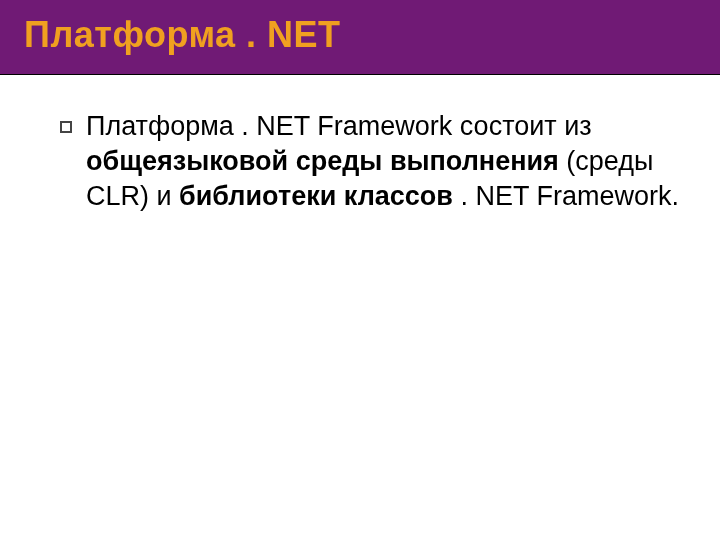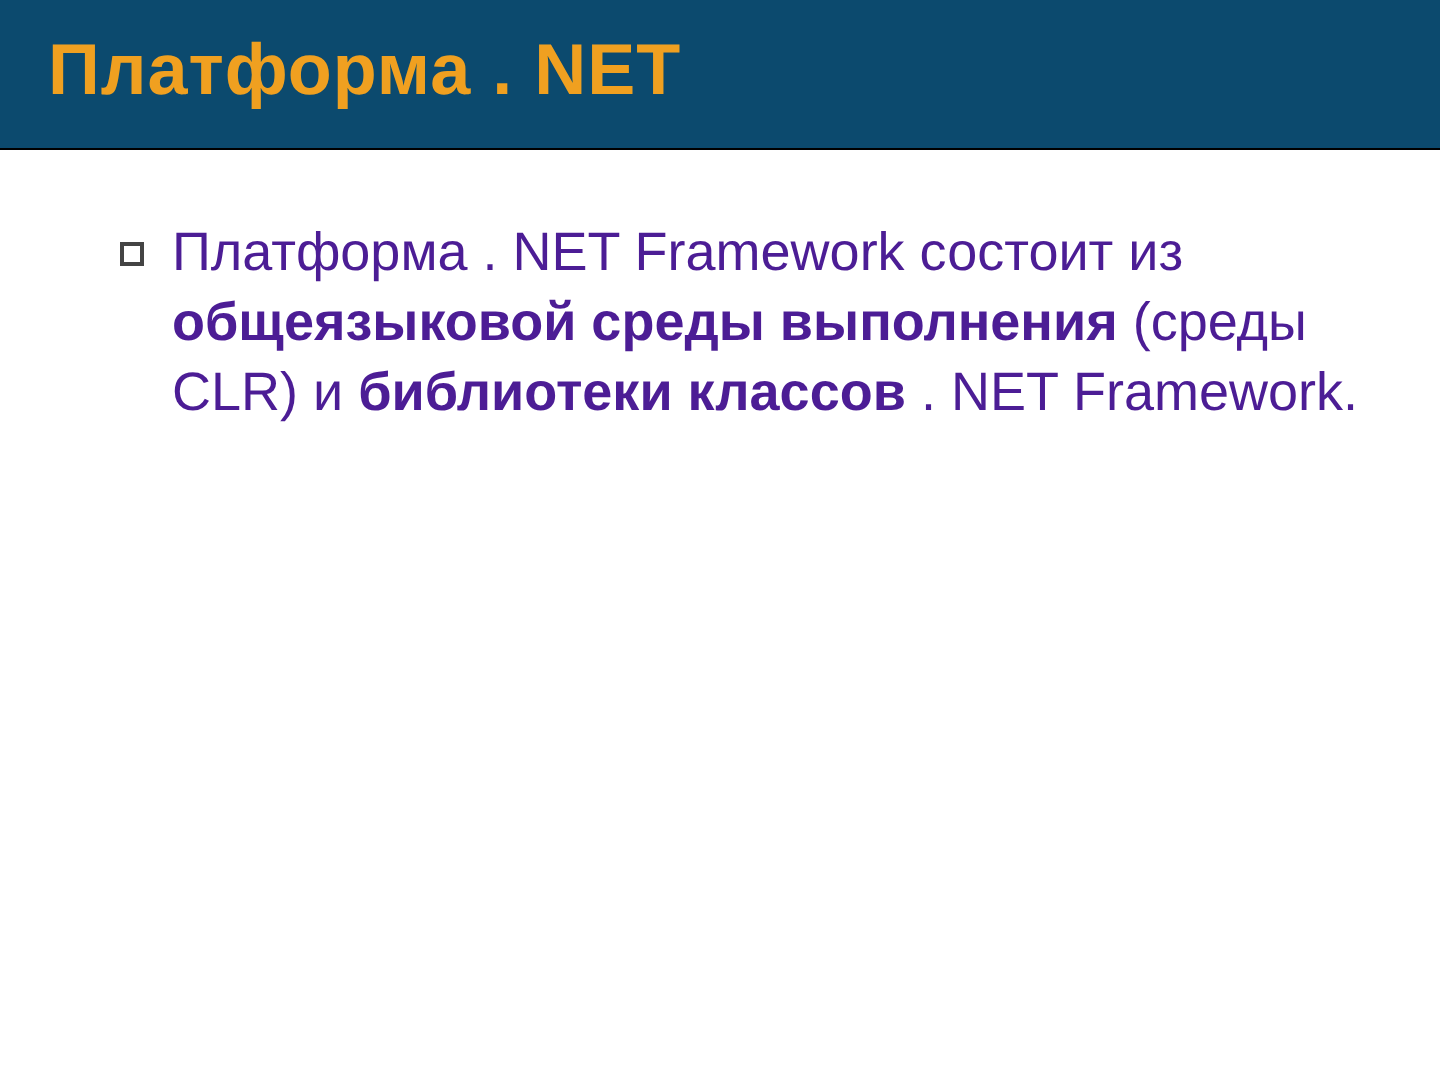--- a/index.html
+++ b/index.html
@@ -4,21 +4,21 @@
 <style>
   * { margin: 0; padding: 0; box-sizing: border-box; }
   body {
     width: 720px;
     height: 540px;
     background: #ffffff;
     font-family: "Segoe UI", Arial, sans-serif;
     overflow: hidden;
   }
   .title-bar {
-    background: #0c4a6e;
+    background: #701a75;
     padding: 14px 40px 18px 24px;
     border-bottom: 1px solid #000;
   }
   .title-text {
     color: #f0a020;
     font-size: 36px;
     font-weight: 700;
     letter-spacing: 0.5px;
   }
   .content {
@@ -35,21 +35,21 @@
     height: 12px;
     margin-top: 12px;
     display: flex;
     align-items: center;
     justify-content: center;
   }
   .bullet-icon svg { display: block; }
   .bullet-text {
     font-size: 27px;
     line-height: 1.3;
-    color: #4c1d95;
+    color: #000000;
     font-weight: 400;
   }
   .bullet-text b { font-weight: 700; }
 </style>
 </head>
 <body>
 
 <div class="title-bar">
   <div class="title-text">Платформа . NET</div>
 </div>

